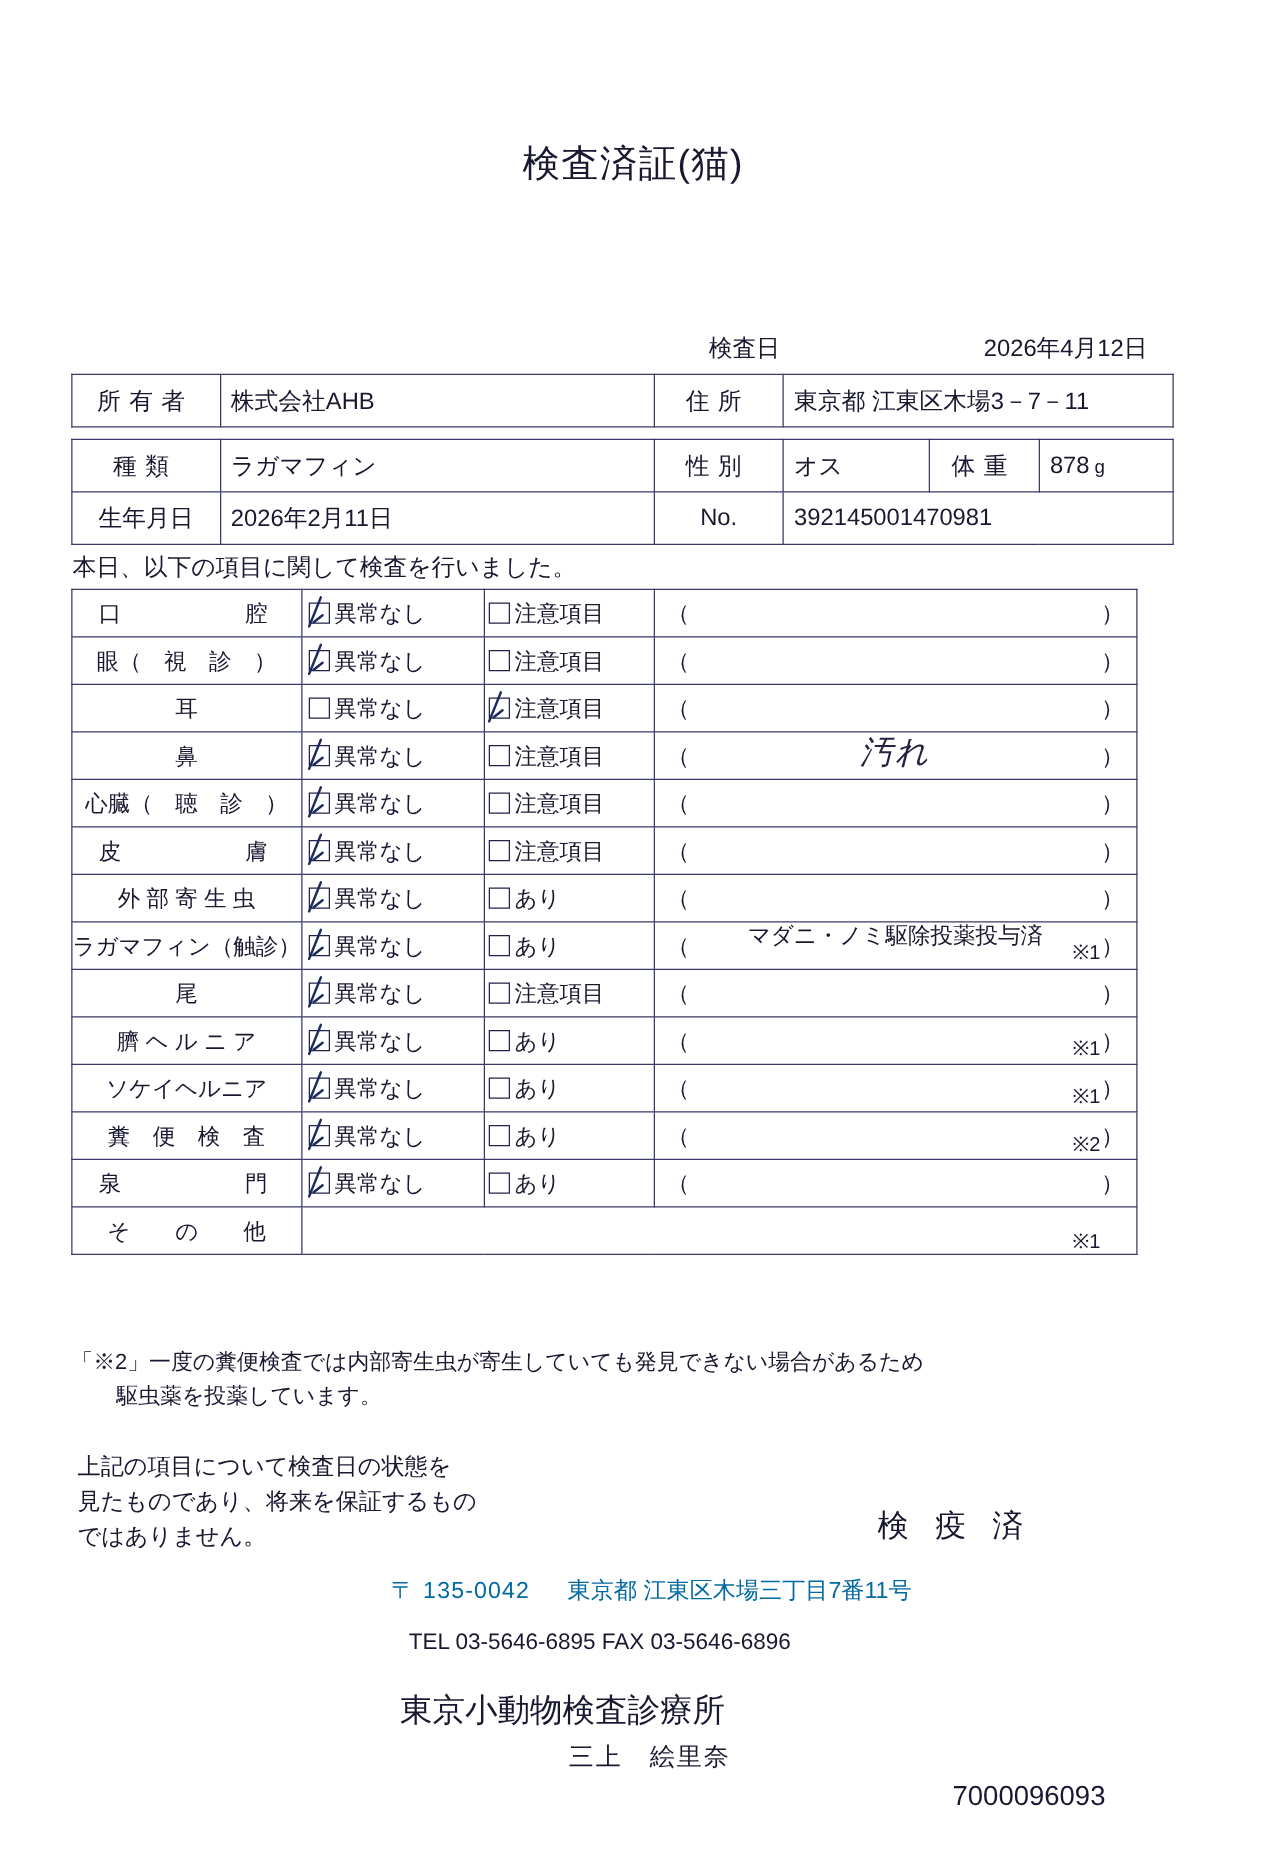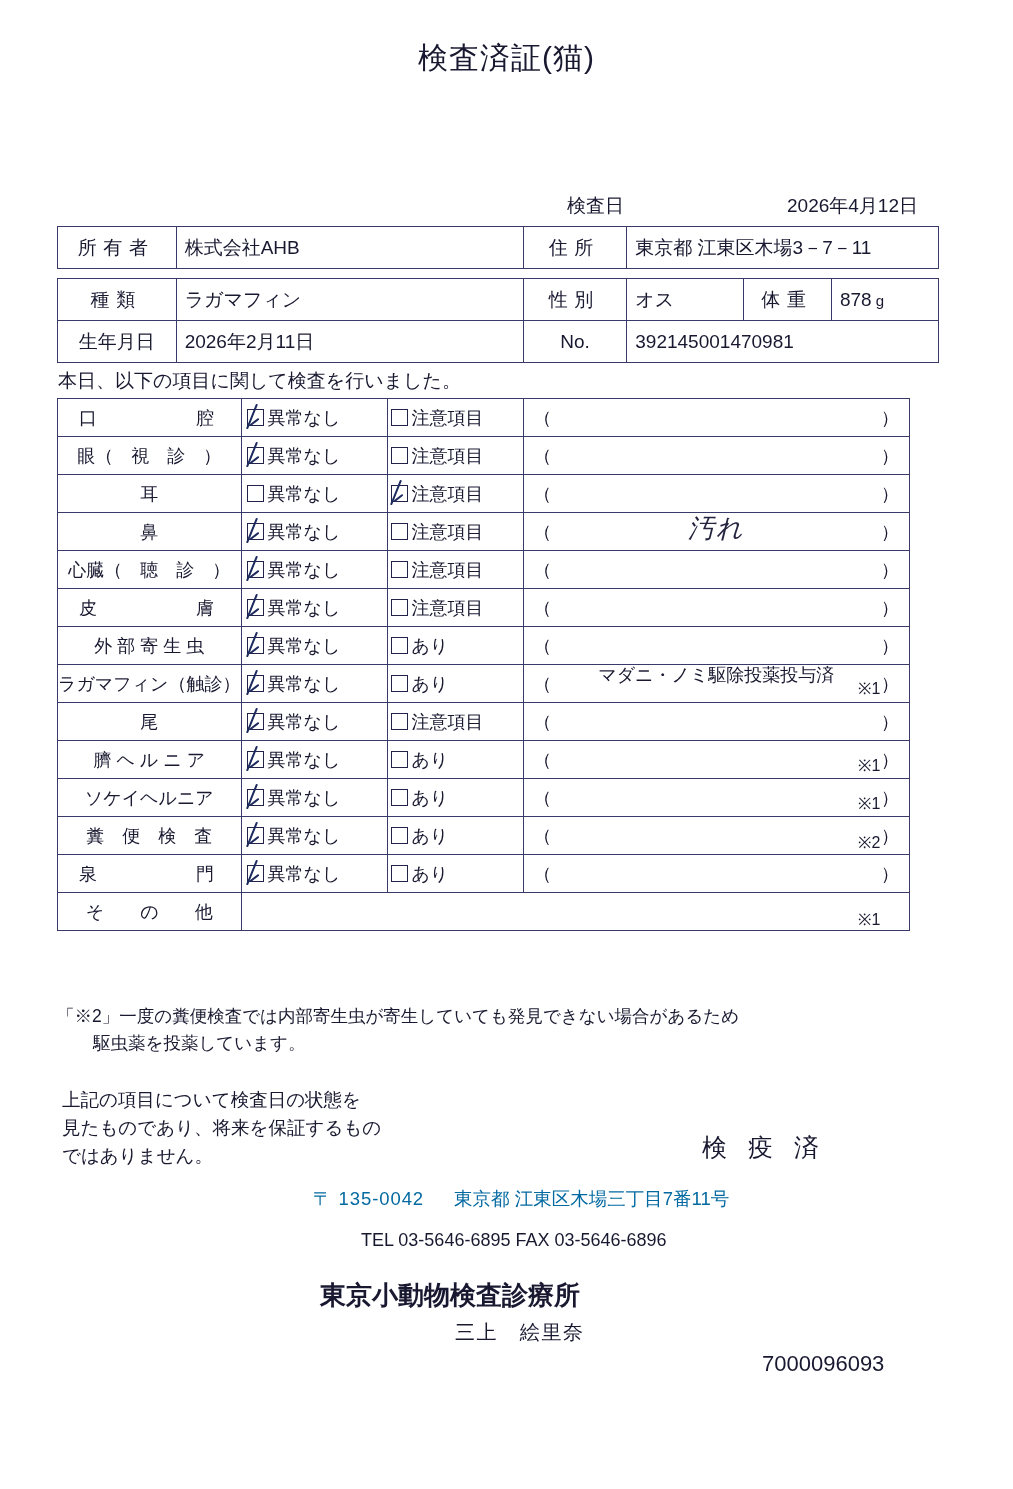--- a/index.html
+++ b/index.html
@@ -20,21 +20,21 @@
     width: 1013px;
     height: 1489px;
     box-sizing: border-box;
     padding: 0;
   }
   
   .title {
     text-align: center;
     font-size: 30px;
     letter-spacing: 1px;
-    margin-top: 38px;
+    margin-top: 111px;
     color: #181830;
     font-weight: normal;
   }
   
   .examdate-row {
     position: absolute;
     top: 155px;
     left: 0;
     width: 1013px;
     font-size: 19px;
@@ -198,29 +198,27 @@
     color: #0369a1;
   }
   .addr .zip { letter-spacing: 0.05em; }
   .addr-gap { display: inline-block; width: 30px; }
   .tel {
     position: absolute;
     left: 327px;
     top: 1192px;
     font-size: 18px;
     color: #181830;
-    margin-left: 34px;
   }
   .clinic {
     position: absolute;
     left: 320px;
     top: 1240px;
     font-size: 26px;
     color: #181830;
-    font-weight: bold;
   }
   .doctor {
     position: absolute;
     left: 455px;
     top: 1281px;
     font-size: 20px;
     letter-spacing: 0.08em;
     color: #181830;
   }
   .docnum {

